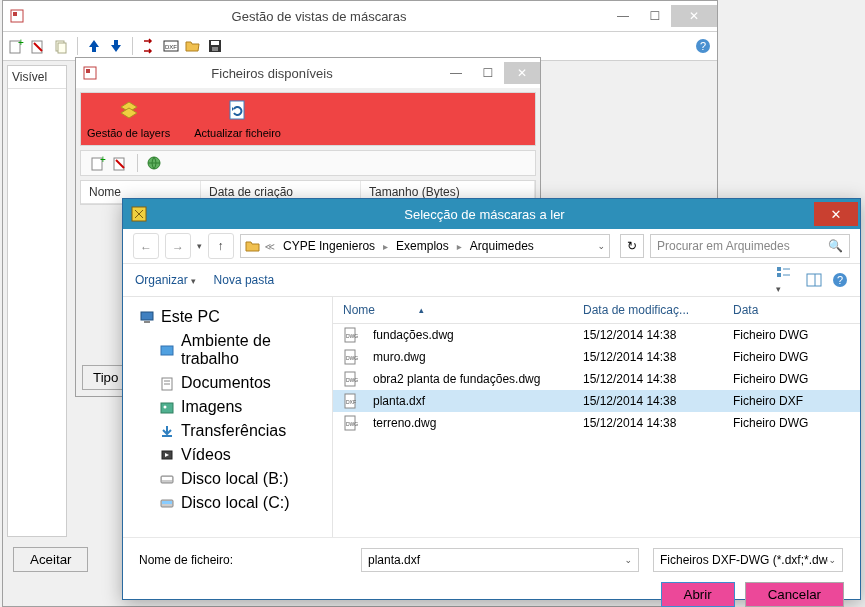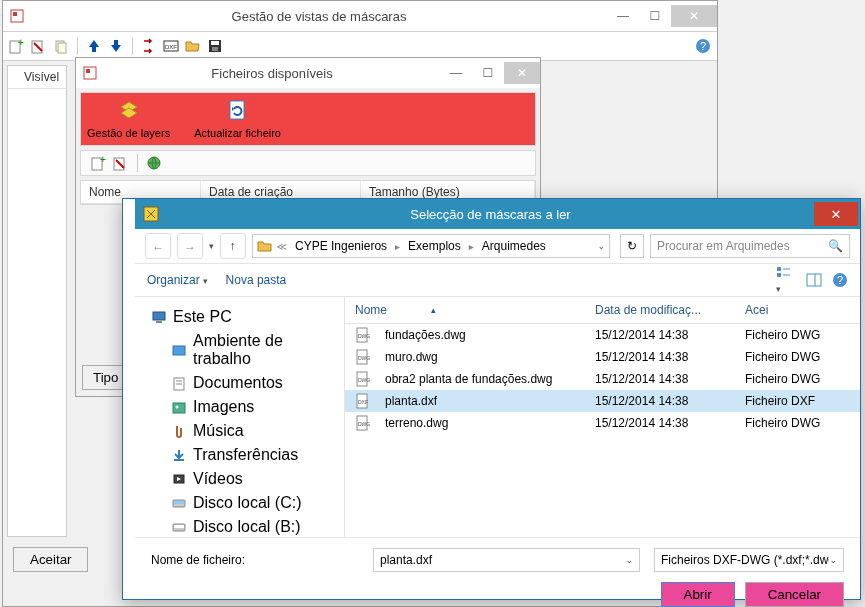--- a/index.html
+++ b/index.html
@@ -14,21 +14,21 @@
   .win1-ctrls .cbtn { width: 32px; height: 22px; display: flex; align-items: center; justify-content: center; font-size: 12px; color: #666; }
   .win1-ctrls .cbtn.close { background: #ccc; color: #fff; width: 46px; }
 
   .win1-toolbar { height: 30px; border-top: 1px solid #d0d0d0; border-bottom: 1px solid #d0d0d0; display: flex; align-items: center; padding: 0 6px; gap: 6px; background: #fff; }
   .tbicon { width: 16px; height: 16px; }
   .tbsep { width: 1px; height: 18px; background: #ccc; margin: 0 2px; }
   .help-right { margin-left: auto; }
 
   .win1-body { display: flex; padding: 4px; gap: 6px; height: 480px; }
   .win1-left { width: 60px; border: 1px solid #ccc; background: #fff; }
-  .win1-left-hdr { padding: 4px 16px; border-bottom: 1px solid #e0e0e0; color: #333; }
+  .win1-left-hdr { padding: 4px 4px; border-bottom: 1px solid #e0e0e0; color: #333; }
 
   .win1-footer { padding: 6px 10px; }
   .win1-footer .btn { padding: 4px 16px; background: #f0f0f0; border: 1px solid #aaa; }
 
   
   .win2 { position: absolute; left: 75px; top: 57px; width: 466px; height: 340px; background: #f0f0f0; border: 1px solid #a0a0a0; }
   .win2-titlebar { height: 30px; background: #fff; display: flex; align-items: center; padding-left: 6px; }
   .win2-titlebar .ticon { width: 16px; height: 16px; margin-right: 6px; }
   .win2-title { flex: 1; text-align: center; color: #444; font-size: 13px; }
   .win2-ctrls { display: flex; height: 22px; }
@@ -45,21 +45,21 @@
   .win2-table-hdr { display: flex; background: #fff; border-bottom: 1px solid #e0e0e0; }
   .win2-table-hdr div { padding: 4px 8px; border-right: 1px solid #e8e8e8; color: #333; }
   .col-nome { width: 120px; }
   .col-data { width: 160px; }
   .col-tam { flex: 1; }
 
   .win2-footer { position: absolute; bottom: 6px; left: 6px; }
   .win2-footer .btn { padding: 4px 10px; background: #f0f0f0; border: 1px solid #aaa; }
 
   
-  .filedlg { position: absolute; left: 122px; top: 198px; width: 739px; height: 402px; background: #fff; border: 1px solid #2a6aa0; box-shadow: 0 4px 18px rgba(0,0,0,0.3); padding-left: 12px; }
+  .filedlg { position: absolute; left: 122px; top: 198px; width: 739px; height: 402px; background: #fff; border: 1px solid #2a6aa0; box-shadow: 0 4px 18px rgba(0,0,0,0.3); }
   .fd-titlebar { height: 30px; background: #2d8fb9; display: flex; align-items: center; padding-left: 8px; color: #fff; }
   .fd-titlebar .ticon { width: 16px; height: 16px; margin-right: 8px; }
   .fd-title { flex: 1; text-align: center; font-size: 13px; }
   .fd-close { width: 44px; height: 24px; background: #c94030; display: flex; align-items: center; justify-content: center; color: #fff; font-size: 13px; margin-right: 2px; }
 
   .fd-nav { height: 34px; display: flex; align-items: center; padding: 0 10px; gap: 6px; }
   .navbtn { width: 26px; height: 26px; border: 1px solid #ddd; border-radius: 3px; display: flex; align-items: center; justify-content: center; color: #888; }
   .navbtn.enabled { color: #333; }
   .breadcrumb-wrap { flex: 1; height: 24px; border: 1px solid #ccc; display: flex; align-items: center; padding: 0 4px; gap: 4px; font-size: 12px; }
   .bc-sep { color: #888; font-size: 10px; }
@@ -361,72 +361,64 @@
               <svg width="16" height="16">
                 <rect x="2" y="4" width="12" height="10" fill="#50b090" stroke="#308060"></rect>
                 <circle cx="6" cy="8" r="1.5" fill="#fff"></circle>
               </svg>
             </span>
             <span>Imagens</span>
           </div>
           <div class="tree-item sub">
             <span class="tree-icon">
               <svg width="16" height="16">
-                <path d="M6 3 L6 12 Q6 14 8 14 Q10 14 10 12 L10 5" fill="none" stroke="#b06030" stroke-width="2"></path>
-              </svg>
-            </span>
-            <span>Música</span>
-          </div>
-          <div class="tree-item sub">
-            <span class="tree-icon">
-              <svg width="16" height="16">
                 <path d="M8 3 L8 10 M4 7 L8 11 L12 7" fill="none" stroke="#3080c0" stroke-width="2"></path>
                 <line x1="3" y1="13" x2="13" y2="13" stroke="#3080c0" stroke-width="2"></line>
               </svg>
             </span>
             <span>Transferências</span>
           </div>
           <div class="tree-item sub">
             <span class="tree-icon">
               <svg width="16" height="16">
                 <rect x="3" y="4" width="10" height="8" fill="#444" stroke="#222"></rect>
                 <polygon points="6,6 6,10 10,8" fill="#fff"></polygon>
               </svg>
             </span>
             <span>Vídeos</span>
           </div>
           <div class="tree-item sub">
             <span class="tree-icon">
               <svg width="16" height="16">
                 <rect x="2" y="5" width="12" height="7" rx="1" fill="#ccc" stroke="#888"></rect>
+                <rect x="3" y="6" width="10" height="3" fill="#fff"></rect>
+              </svg>
+            </span>
+            <span>Disco local (B:)</span>
+          </div>
+          <div class="tree-item sub">
+            <span class="tree-icon">
+              <svg width="16" height="16">
+                <rect x="2" y="5" width="12" height="7" rx="1" fill="#ccc" stroke="#888"></rect>
                 <rect x="3" y="6" width="10" height="3" fill="#8cf"></rect>
               </svg>
             </span>
             <span>Disco local (C:)</span>
-          </div>
-          <div class="tree-item sub">
-            <span class="tree-icon">
-              <svg width="16" height="16">
-                <rect x="2" y="5" width="12" height="7" rx="1" fill="#ccc" stroke="#888"></rect>
-                <rect x="3" y="6" width="10" height="3" fill="#fff"></rect>
-              </svg>
-            </span>
-            <span>Disco local (B:)</span>
           </div>
         </div>
     </div>
 
     <div class="fd-list">
       <div class="fd-list-hdr">
         <div class="fc-name">
             <span>Nome</span>
             <span class="sort-arrow">▴</span>
           </div>
         <div class="fc-date">Data de modificaç...</div>
-        <div class="fc-type">Acei</div>
+        <div class="fc-type">Data</div>
       </div>
       <div id="file-rows">
           <div class="fd-row">
             <div class="fc-name">
               <span class="file-icon">
                 <svg width="16" height="16">
                   <rect x="2" y="1" width="10" height="14" fill="#fff" stroke="#888"></rect>
                   <text x="3" y="11" font-size="5" fill="#555">DWG</text>
                 </svg>
               </span>

